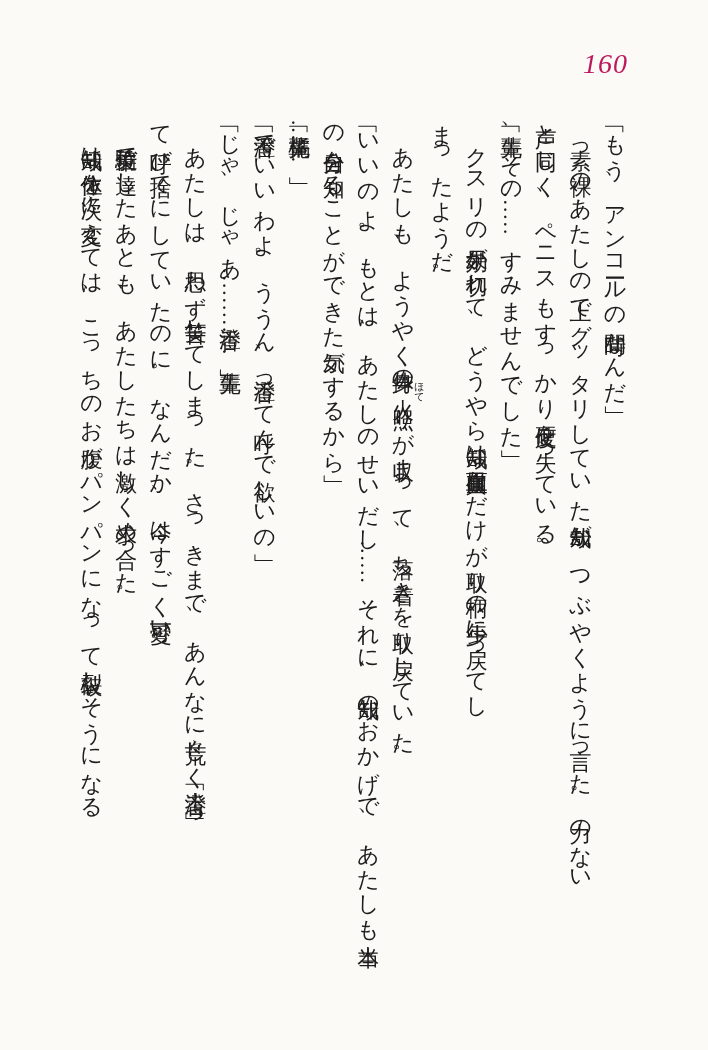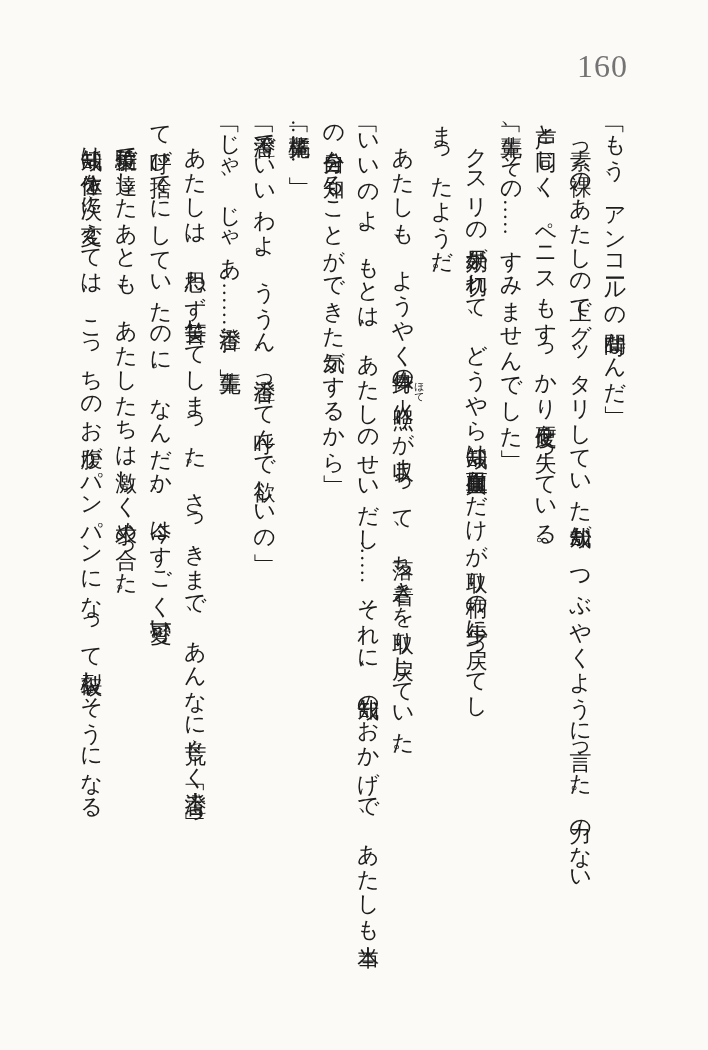--- a/index.html
+++ b/index.html
@@ -15,23 +15,24 @@
     font-family: "Liberation Serif", "DejaVu Serif", serif;
   }
   .page {
     position: absolute;
     inset: 0;
   }
   .page-number {
     position: absolute;
     top: 48px;
     right: 80px;
-    font-size: 32px;
+    font-style: italic;
+    font-size: 28px;
     letter-spacing: 1px;
-    color: #737373;
+    color: #be185d;
   }
   .text-block {
     position: absolute;
     top: 110px;
     right: 76px;
     height: 844px;
     writing-mode: vertical-rl;
     text-orientation: mixed;
     font-size: 22px;
     line-height: 34.6px;

